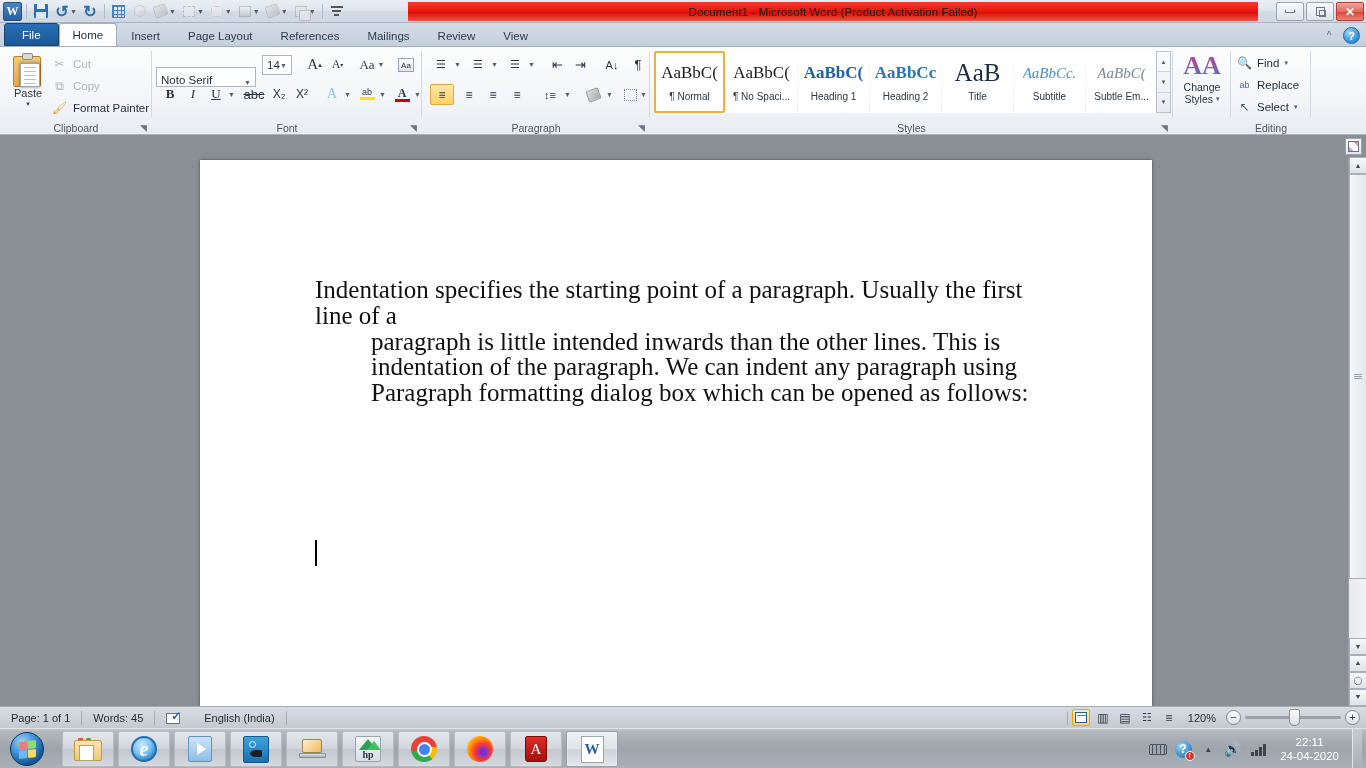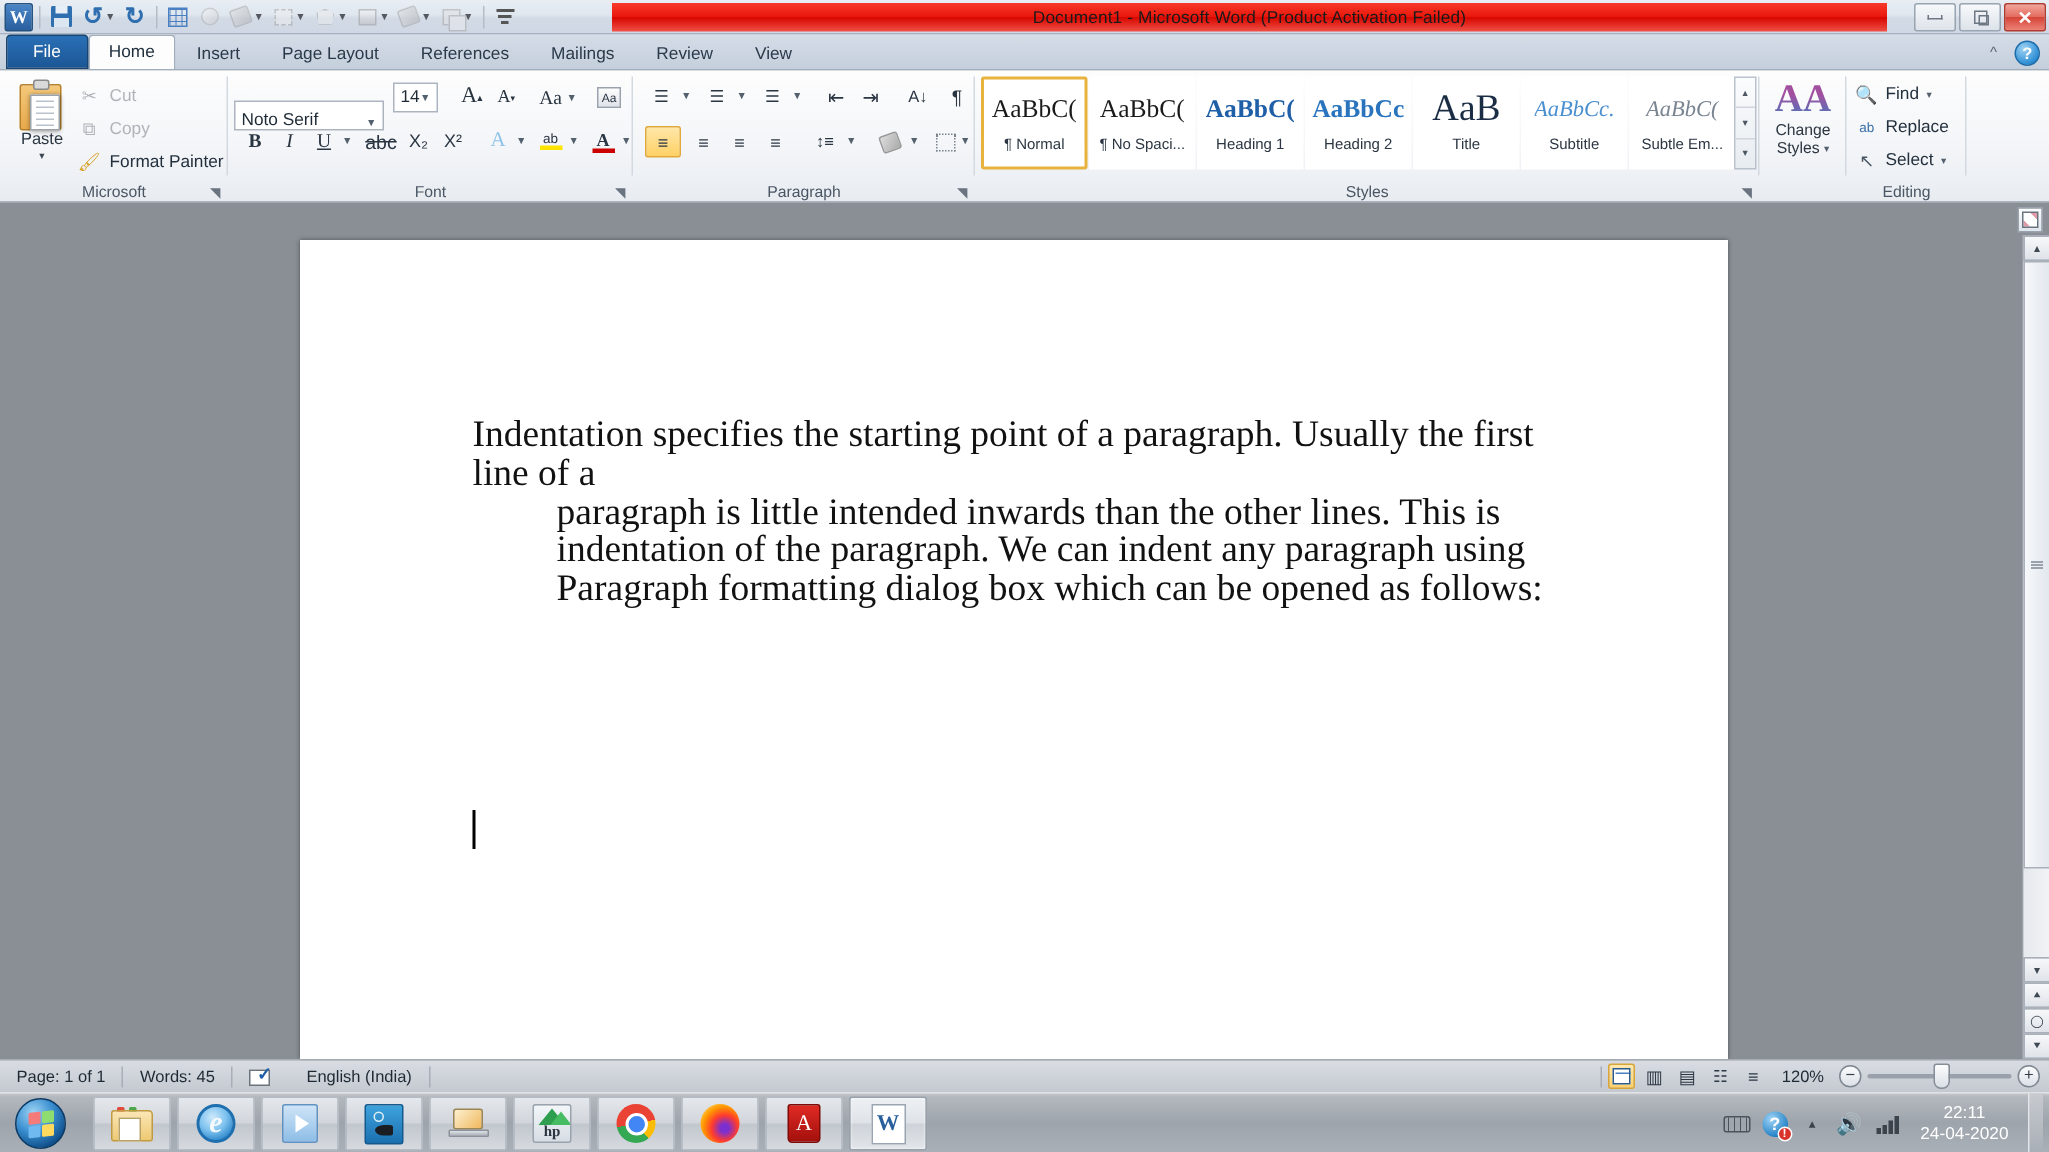--- a/index.html
+++ b/index.html
@@ -478,21 +478,21 @@
       <span>Cut</span>
     </div>
     <div class="cbitem" style="top:29px;">
       <span class="mini-ico">⧉</span>
       <span>Copy</span>
     </div>
     <div class="cbitem enabled" style="top:51px;">
       <span class="mini-ico" style="color:#d8a22a;">🖌</span>
       <span>Format Painter</span>
     </div>
-    <div class="grp-label">Microsoft</div>
+    <div class="grp-label">Clipboard</div>
     <div class="dlg-launch">◥</div>
     <div class="grp-div" style="right:0;"></div>
   </div>
 
   <div class="grp" style="left:152px; width:270px;">
     <div class="fontbox" style="left:4px; top:20px; width:100px;align-items:flex-end;">
       <span>Noto Serif</span>
       <span class="cv">▼</span>
     </div>
     <div class="fontbox" style="left:110px; top:8px; width:30px;">

